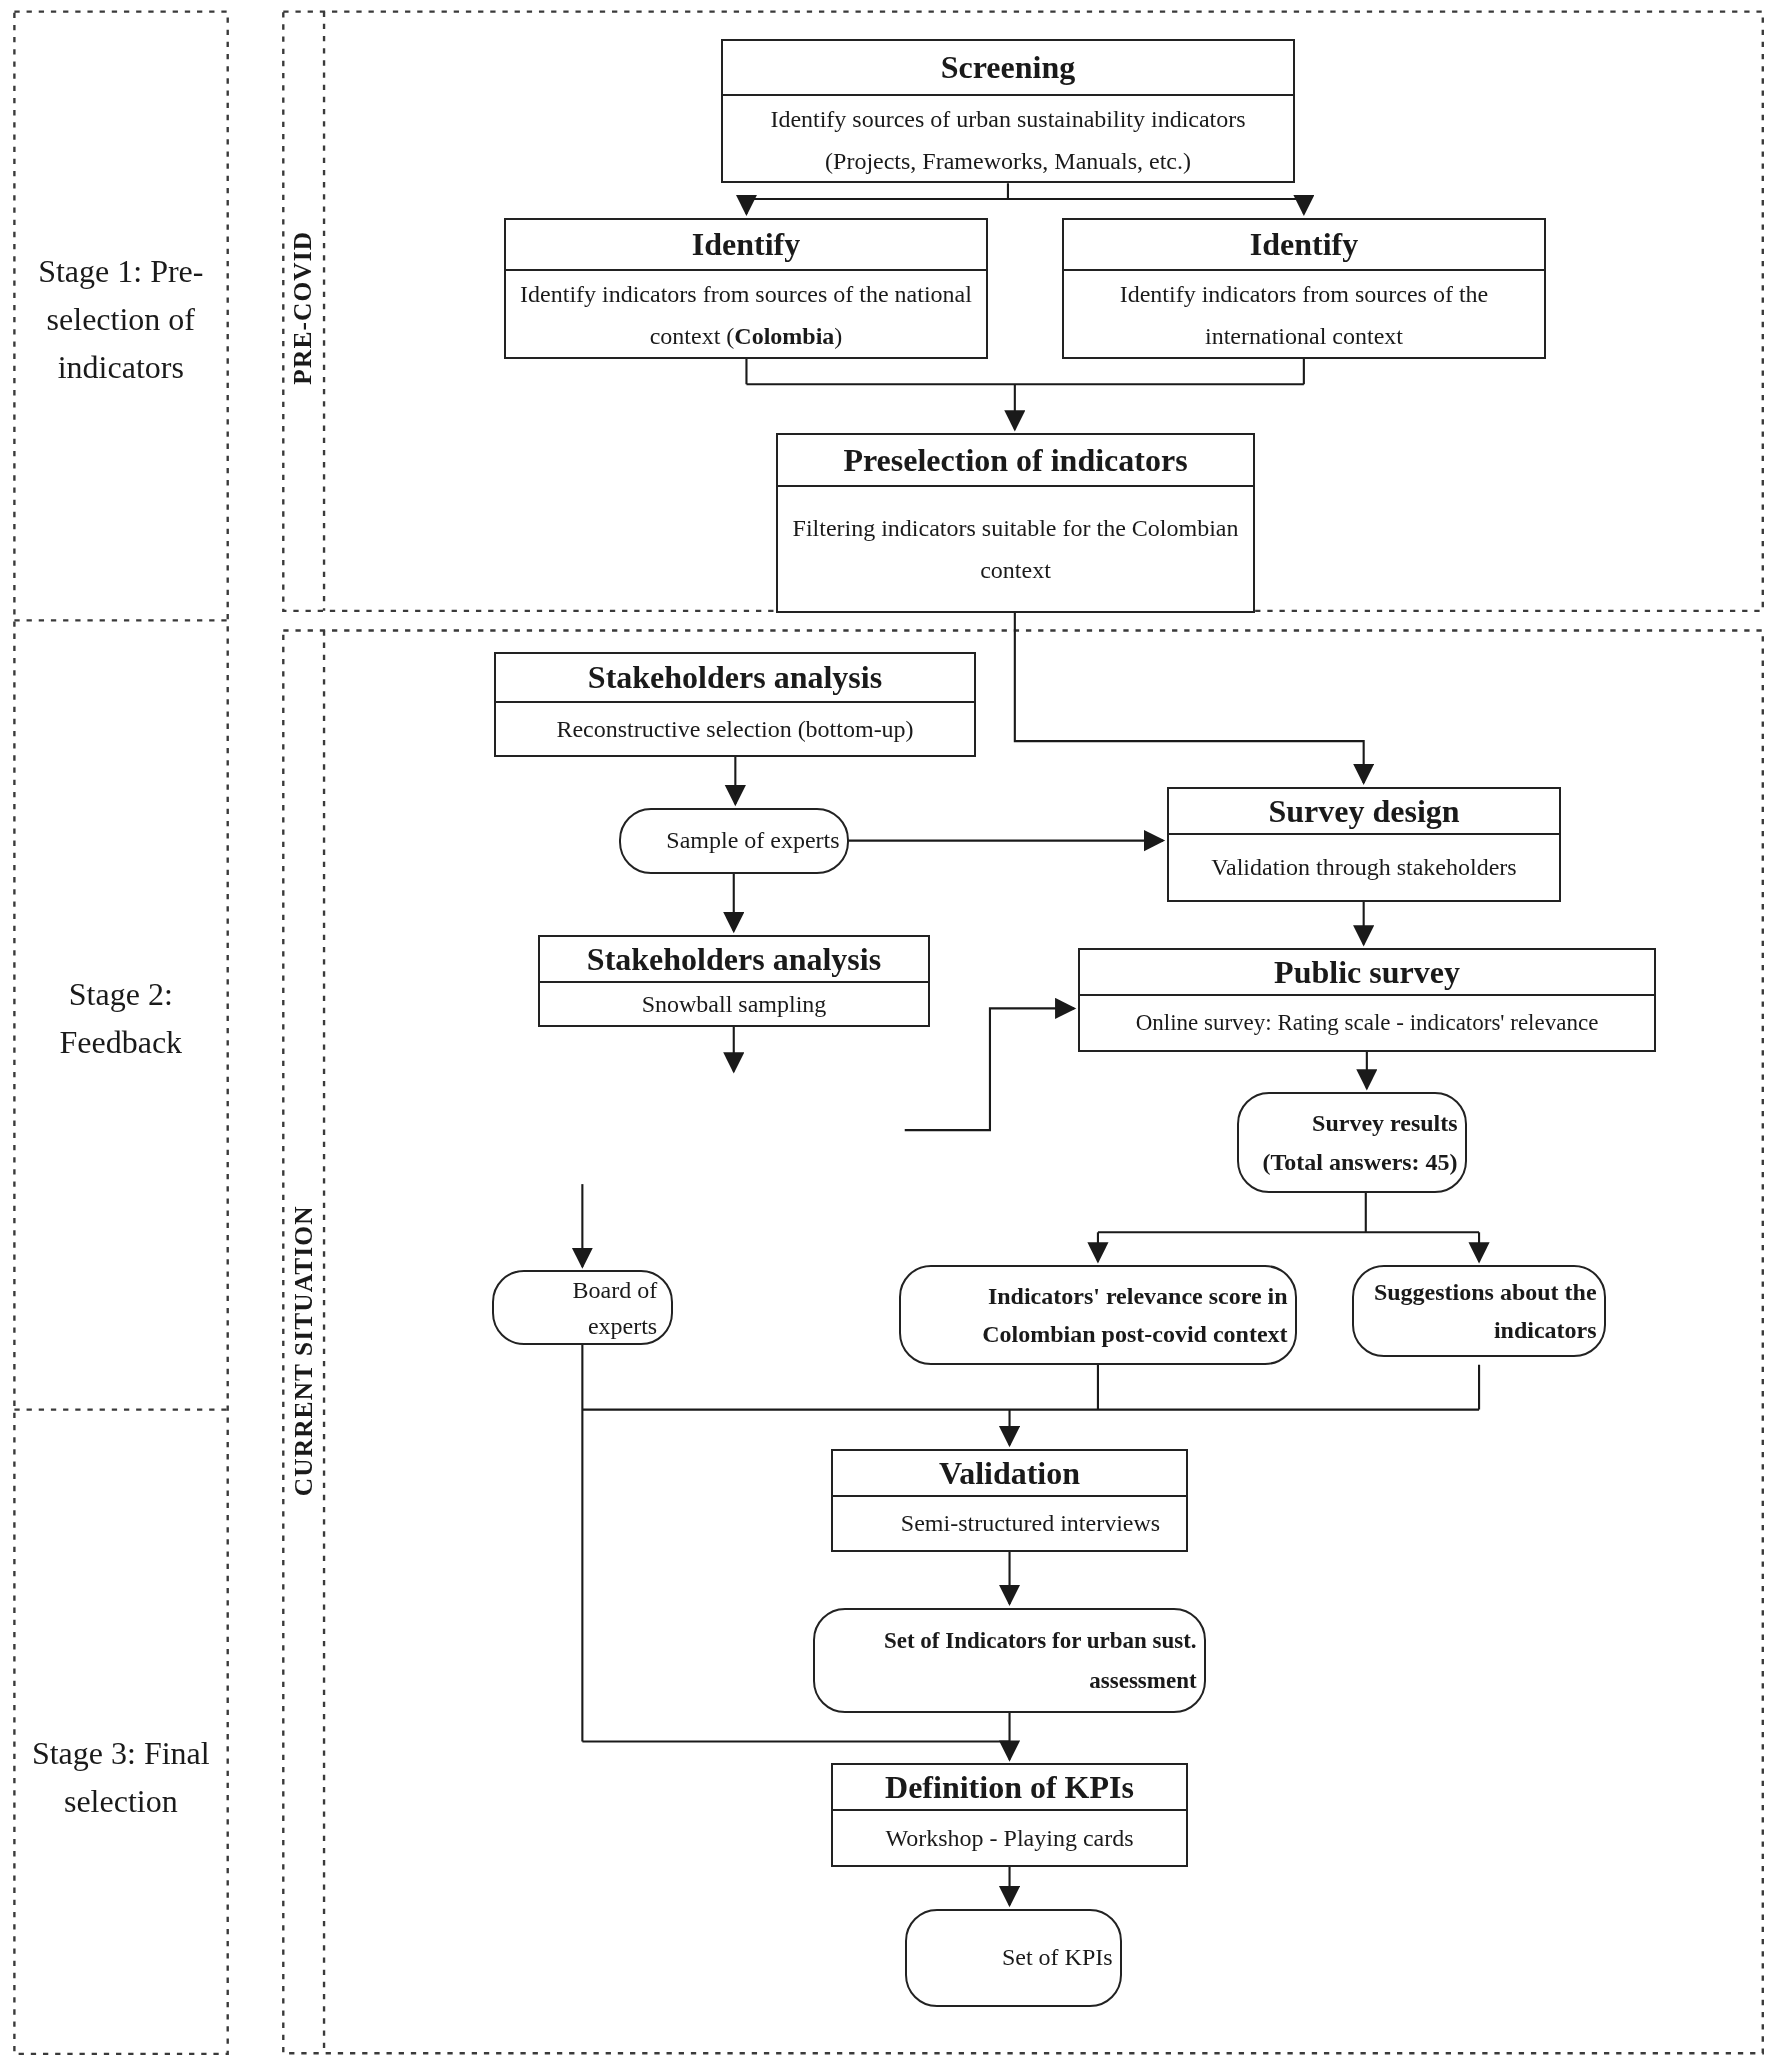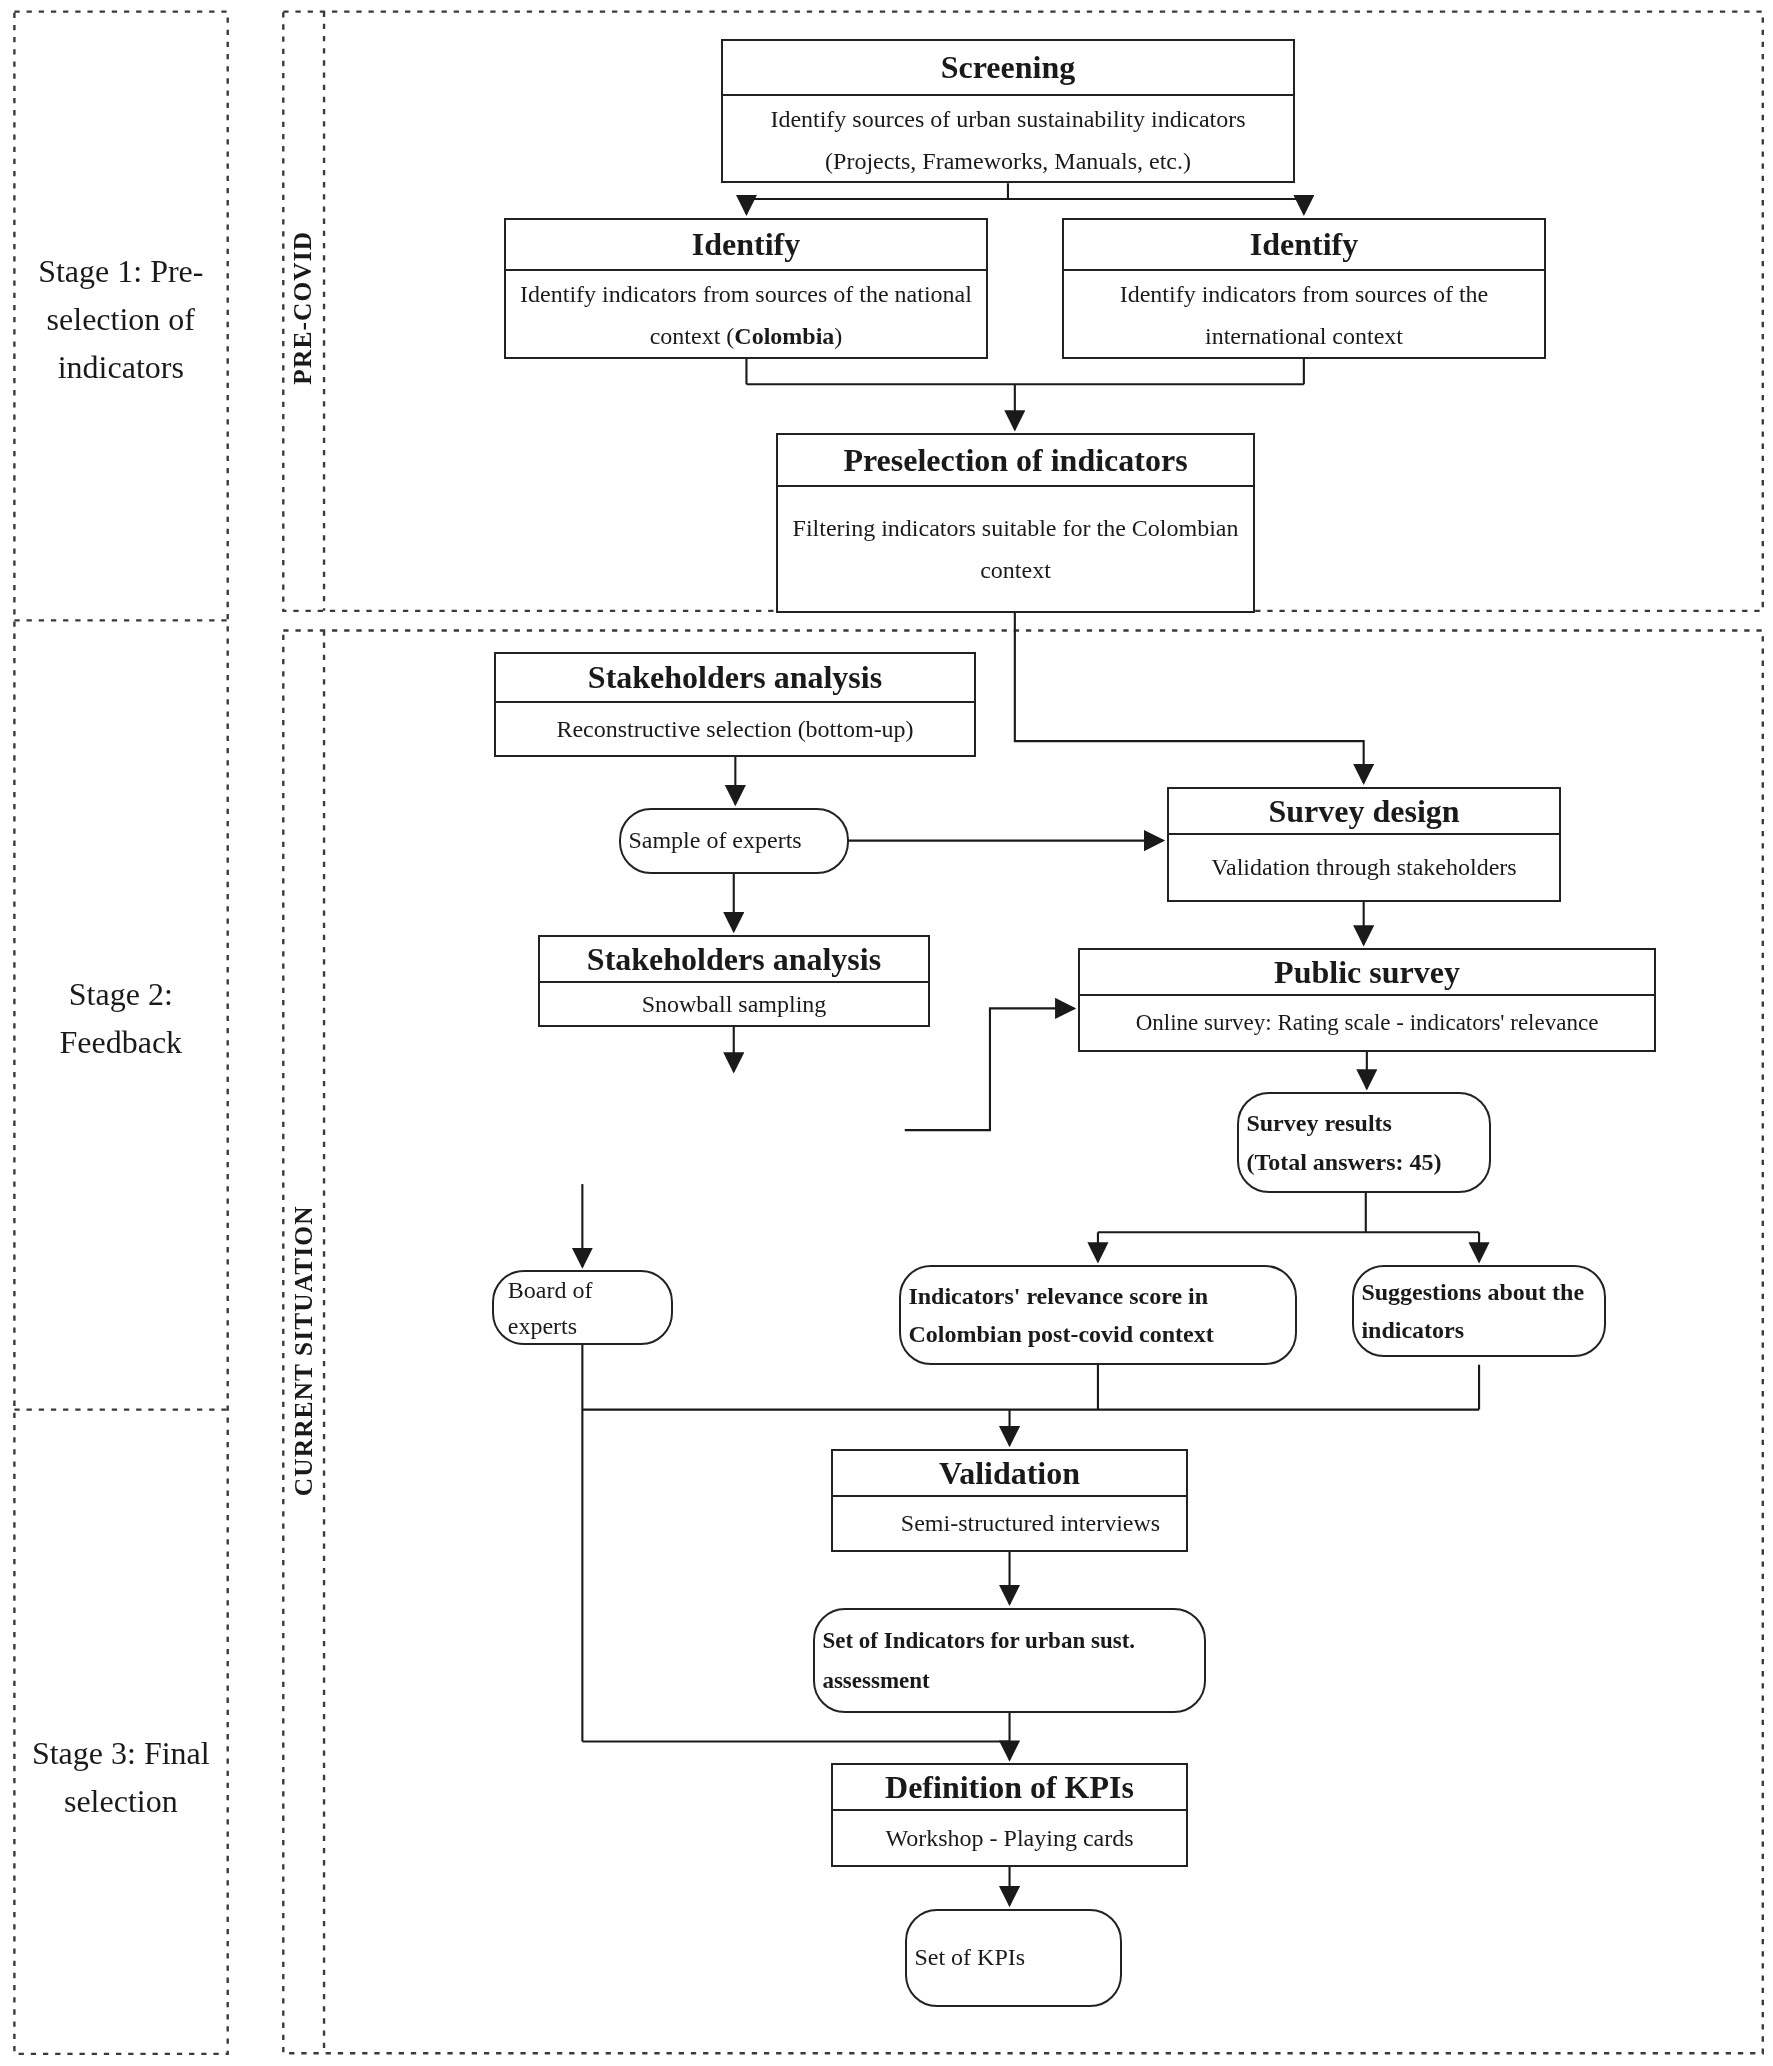--- a/index.html
+++ b/index.html
@@ -15,21 +15,21 @@
   .node .hd{
     border-bottom:2.6px solid #222;display:flex;align-items:center;justify-content:center;
     font-weight:bold;font-size:32px;flex:0 0 auto;text-align:center;
   }
   .node .bd{
     flex:1 1 auto;display:flex;align-items:center;justify-content:center;
     text-align:center;font-size:24px;line-height:1.75;padding:2.1px 10.6px;
   }
   .node.single{
     border-width:2.1px;align-items:center;justify-content:center;
-    text-align:left;font-size:24px;line-height:1.55;padding:3.2px 7.4px;border-radius:32px;
+    text-align:right;font-size:24px;line-height:1.55;padding:3.2px 7.4px;border-radius:32px;
   }
   .node.single .txt{width:100%;}
   .bold{font-weight:bold;}
   .stage-label{
     position:absolute;z-index:2;text-align:center;font-size:32px;line-height:1.5;
   }
   .region-label{
     position:absolute;z-index:2;text-align:center;font-weight:bold;font-size:25.4px;
     letter-spacing:1.1px;transform:rotate(-90deg);white-space:nowrap;
   }
@@ -146,21 +146,21 @@
     <div class="hd" style="height:44px;">Stakeholders analysis</div>
     <div class="bd" style="line-height:1.1;">Snowball sampling</div>
   </div>
 
   <div class="node" style="left:1078px;top:948px;width:578px;height:104px;">
     <div class="hd" style="height:44px;">Public survey</div>
     <div class="bd" style="line-height:1.1;font-size:23px;">Online survey: Rating scale - indicators' relevance</div>
   </div>
 
 
-  <div class="node single bold" style="left:1237px;top:1092px;width:254px;height:101px;line-height:1.6;">
+  <div class="node single bold" style="left:1237px;top:1092px;width:230px;height:101px;line-height:1.6;">
     <div class="txt">
       <span>Survey results</span><br>
       <span>(Total answers: 45)</span>
     </div>
   </div>
 
   <div class="node single" style="left:492px;top:1270px;width:181px;height:75px;padding:3.2px 13.8px;line-height:1.5;">
     <div class="txt">Board of experts</div>
   </div>
 

